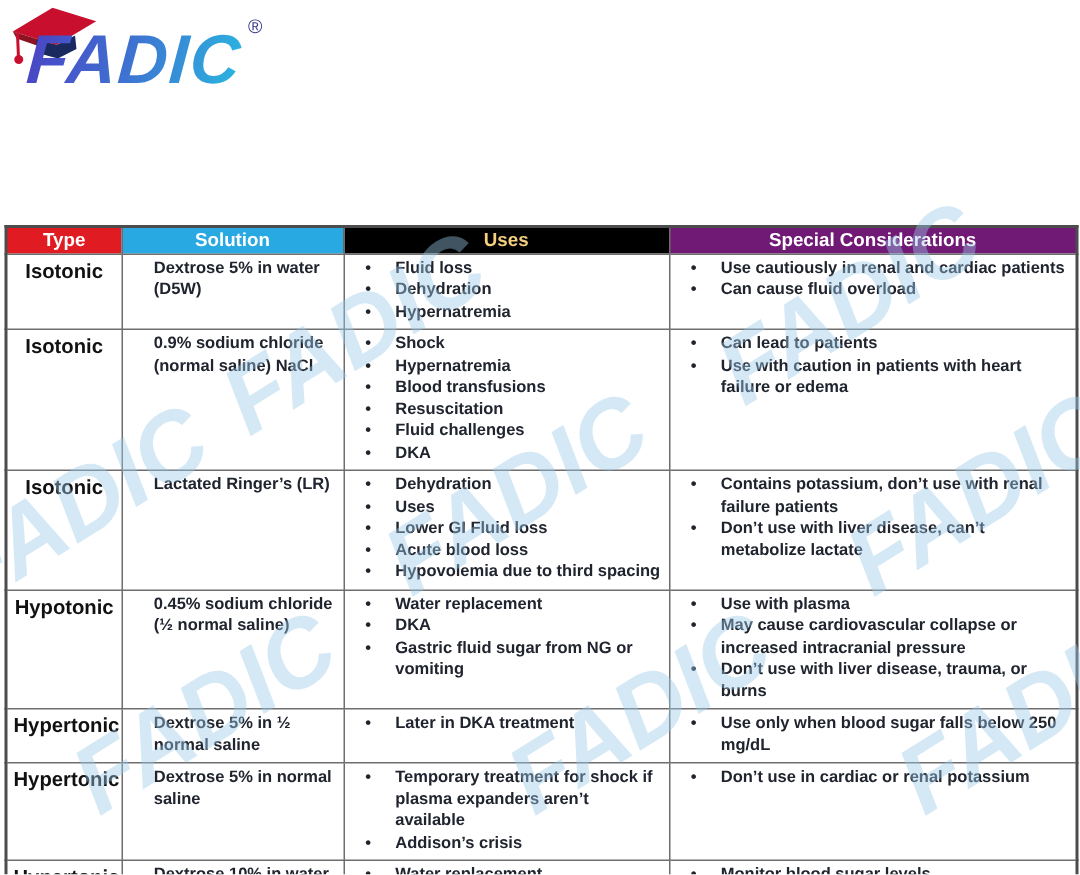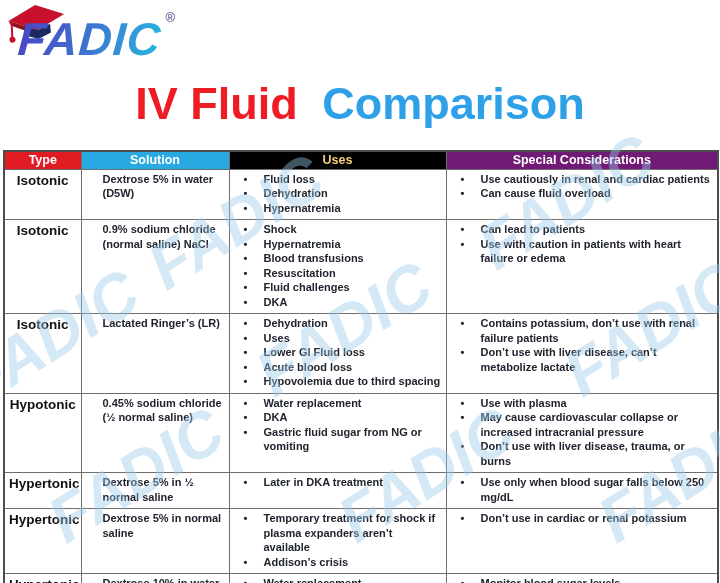--- a/index.html
+++ b/index.html
@@ -149,24 +149,20 @@
       <polygon points="3,16 31,3 59,15 31,28" fill="#c8102e"></polygon>
       <polygon points="3,16 31,28 31,33 5,21" fill="#8c1322"></polygon>
       <polygon points="18,23 31,28 44,23 44,32 31,37 18,32" fill="#1b2a5e"></polygon>
       <line x1="6" y1="17" x2="5" y2="33" stroke="#c8102e" stroke-width="2"></line>
       <circle cx="5" cy="35" r="3" fill="#c8102e"></circle>
     </svg>
     <span class="brand">FADIC</span>
     <span class="reg-mark">®</span>
   </div>
 
-  <h1 class="title">
-    <span class="title-red">IV Fluid</span>
-    <span class="title-blue">Comparison</span>
-  </h1>
 
   <div class="table-wrap">
     <table>
       <colgroup>
         <col style="width:77px">
           <col style="width:148px">
           <col style="width:217px">
           <col style="width:272px">
       </colgroup>
       <thead>

